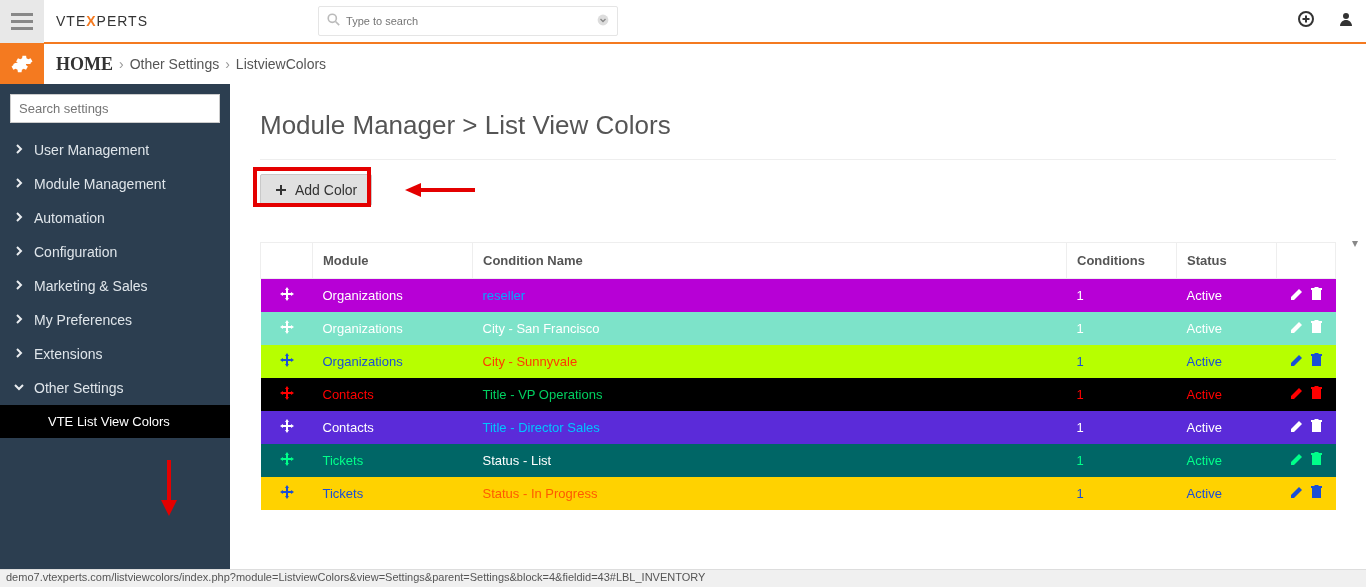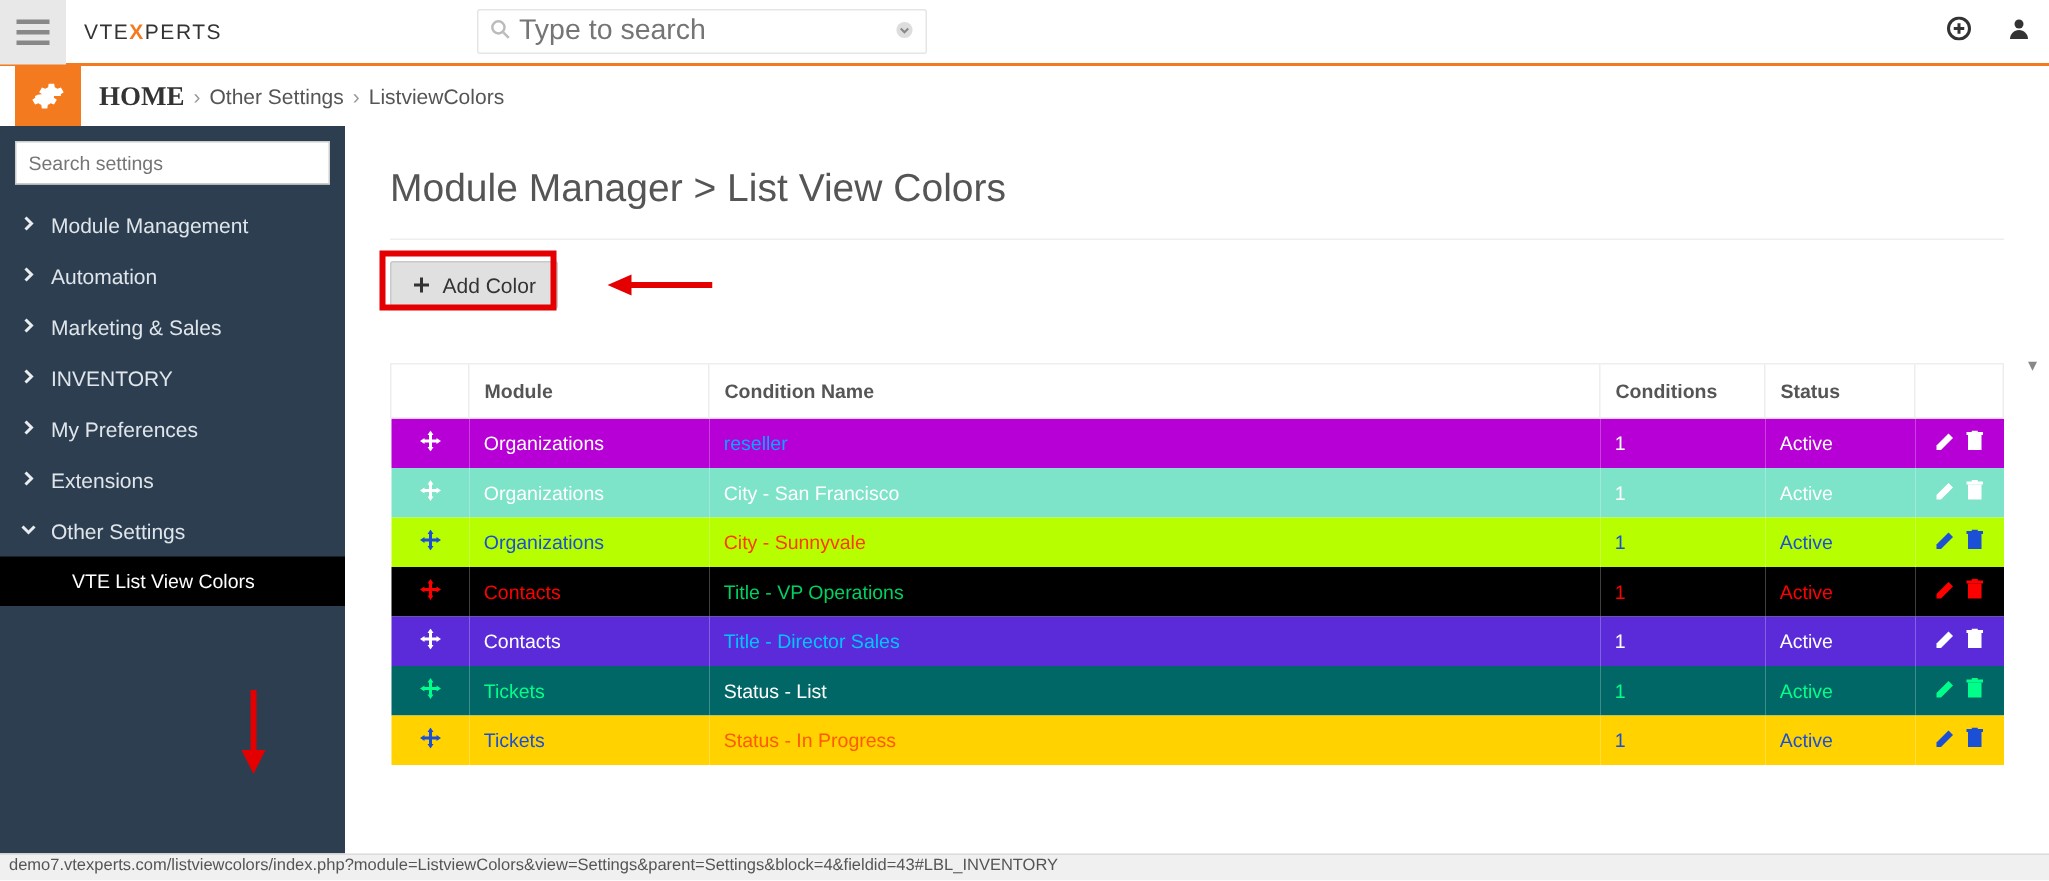--- a/index.html
+++ b/index.html
@@ -8,27 +8,27 @@
   
   .topbar { height:44px; border-bottom:2px solid #f47a20; display:flex; align-items:center; padding:0 12px 0 0; background:#fff; }
   .hamburger { width:44px; height:44px; display:flex; align-items:center; justify-content:center; cursor:pointer; background:#e8e8e8; }
   .hamburger span { display:block; width:22px; height:3px; background:#888; position:relative; }
   .hamburger span::before, .hamburger span::after { content:""; position:absolute; left:0; width:22px; height:3px; background:#888; }
   .hamburger span::before { top:-7px; } .hamburger span::after { top:7px; }
   .logo { margin-left:12px; font-size:14px; font-weight:500; color:#333; letter-spacing:1px; font-family: "Segoe UI", Arial, sans-serif; }
   .logo .orange { color:#f47a20; font-weight:700; }
   .searchwrap { margin-left:170px; width:300px; height:30px; border:1px solid #e5e5e5; border-radius:2px; display:flex; align-items:center; padding:0 8px; background:#fff; position:relative; }
   .searchwrap .s-icon { color:#bbb; margin-right:6px; font-size:14px; }
-  .searchwrap input { border:none; outline:none; flex:1; font-size:19px; color:#888; background:transparent; }
+  .searchwrap input { border:none; outline:none; flex:1; font-size:11px; color:#888; background:transparent; }
   .searchwrap .chev { color:#ccc; font-size:12px; }
   .top-right { margin-left:auto; display:flex; gap:24px; align-items:center; }
   .top-icon { color:#333; font-size:16px; cursor:pointer; }
 
   
-  .breadcrumb-row { height:40px; display:flex; background:#fff;padding-left:10px; }
+  .breadcrumb-row { height:40px; display:flex; background:#fff; }
   .gear-block { width:44px; height:40px; background:#f47a20; display:flex; align-items:center; justify-content:center; color:#fff; font-size:20px; }
   .breadcrumbs { margin-left:12px; font-size:14px; color:#555; display:flex; align-items:center; gap:4px; }
   .breadcrumbs .home { font-size:18px; font-weight:700; color:#333; font-family:Georgia, serif; }
   .breadcrumbs .sep { color:#999; margin:0 2px; }
 
   
   .main { display:flex; height:calc(100% - 44px - 40px - 18px); }
 
   
   .sidebar { width:230px; background:#2c3e50; color:#dfe5ea; display:flex; flex-direction:column; font-size:14px; }
@@ -129,39 +129,45 @@
 
   <div class="sidebar">
     <div class="search-settings">
       <input placeholder="Search settings" style="">
     </div>
     <div id="side-items">
         <div class="nav-item">
           <span class="arrow"><svg width="10" height="10" viewBox="0 0 10 10">
               <path d="M3 1 L7 5 L3 9" fill="none" stroke="#eaedf0" stroke-width="2"></path>
             </svg></span>
+          <span>User Management</span>
+        </div>
+        <div class="nav-item">
+          <span class="arrow"><svg width="10" height="10" viewBox="0 0 10 10">
+              <path d="M3 1 L7 5 L3 9" fill="none" stroke="#eaedf0" stroke-width="2"></path>
+            </svg></span>
           <span>Module Management</span>
         </div>
         <div class="nav-item">
           <span class="arrow"><svg width="10" height="10" viewBox="0 0 10 10">
               <path d="M3 1 L7 5 L3 9" fill="none" stroke="#eaedf0" stroke-width="2"></path>
             </svg></span>
           <span>Automation</span>
         </div>
         <div class="nav-item">
           <span class="arrow"><svg width="10" height="10" viewBox="0 0 10 10">
               <path d="M3 1 L7 5 L3 9" fill="none" stroke="#eaedf0" stroke-width="2"></path>
             </svg></span>
+          <span>Configuration</span>
+        </div>
+        <div class="nav-item">
+          <span class="arrow"><svg width="10" height="10" viewBox="0 0 10 10">
+              <path d="M3 1 L7 5 L3 9" fill="none" stroke="#eaedf0" stroke-width="2"></path>
+            </svg></span>
           <span>Marketing &amp; Sales</span>
-        </div>
-        <div class="nav-item">
-          <span class="arrow"><svg width="10" height="10" viewBox="0 0 10 10">
-              <path d="M3 1 L7 5 L3 9" fill="none" stroke="#eaedf0" stroke-width="2"></path>
-            </svg></span>
-          <span>INVENTORY</span>
         </div>
         <div class="nav-item">
           <span class="arrow"><svg width="10" height="10" viewBox="0 0 10 10">
               <path d="M3 1 L7 5 L3 9" fill="none" stroke="#eaedf0" stroke-width="2"></path>
             </svg></span>
           <span>My Preferences</span>
         </div>
         <div class="nav-item">
           <span class="arrow"><svg width="10" height="10" viewBox="0 0 10 10">
               <path d="M3 1 L7 5 L3 9" fill="none" stroke="#eaedf0" stroke-width="2"></path>

